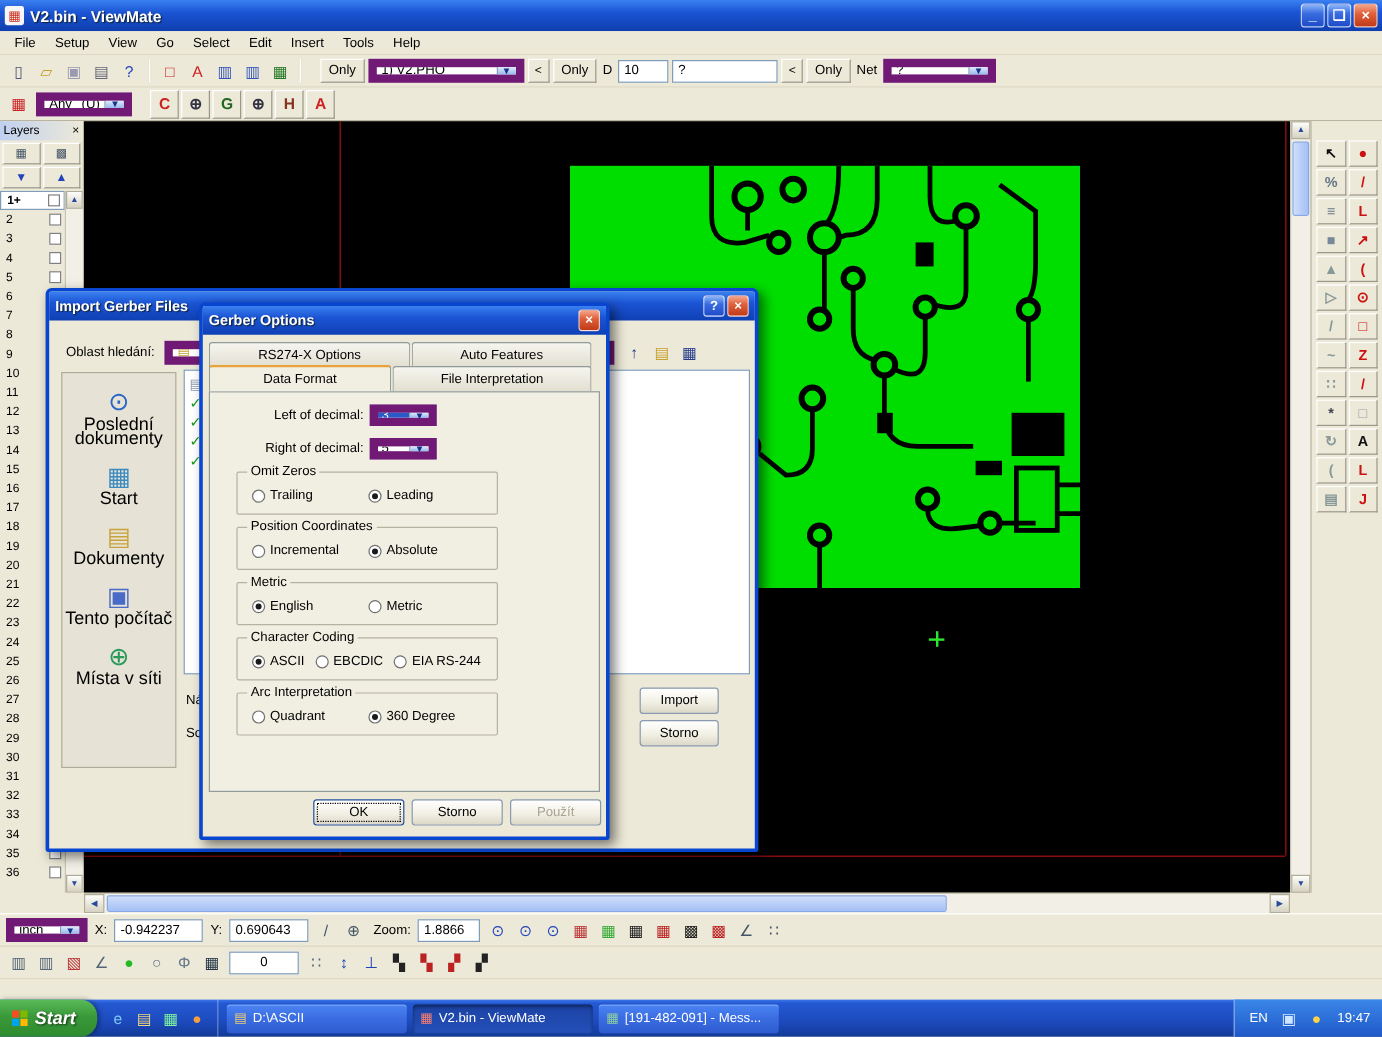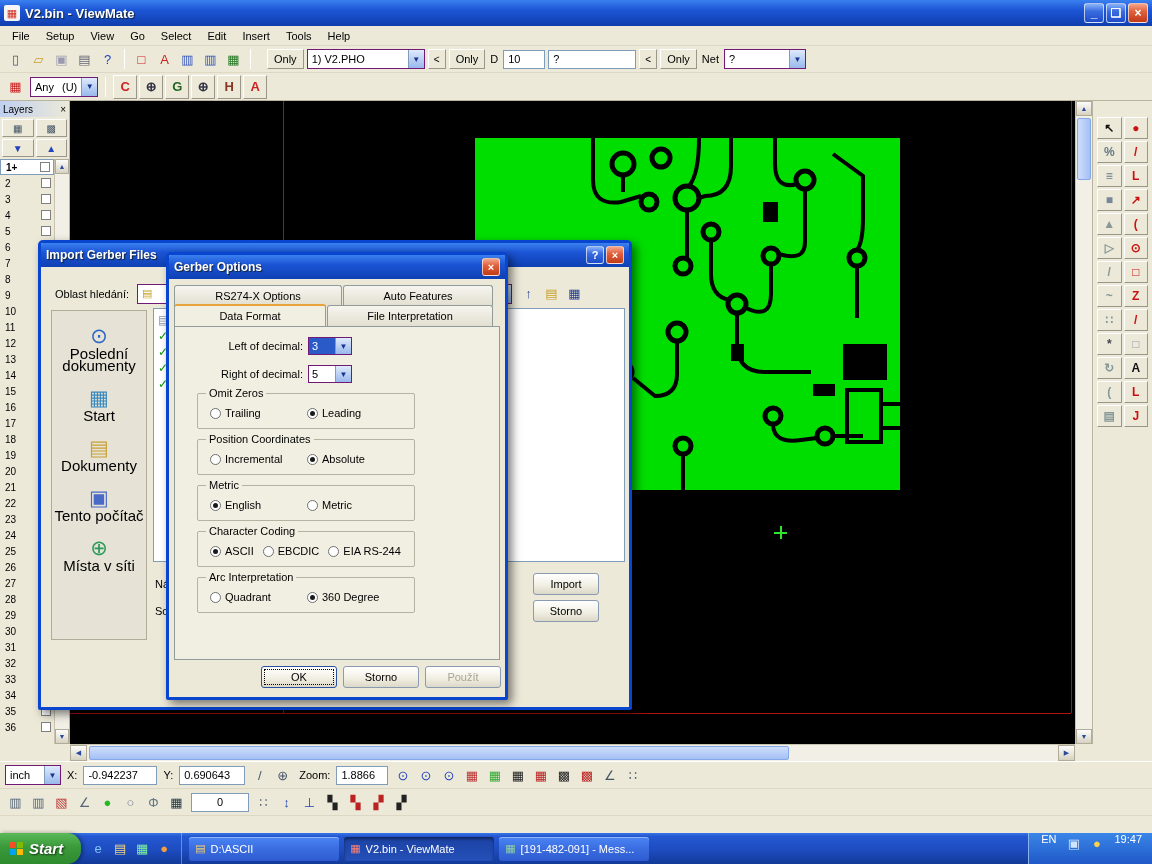--- a/index.html
+++ b/index.html
@@ -24,21 +24,21 @@
 .icons{display:inline-flex;gap:2px;align-items:center}
 .tbicon{width:21px;height:21px;display:inline-flex;align-items:center;justify-content:center;font-size:13px}
 .tbicon.big{width:24px;height:24px;border:1px solid;border-color:#fff #9a968a #9a968a #fff;background:#ece9d8;font-weight:bold}
 .sep{width:1px;height:20px;background:#b8b4a0;border-right:1px solid #fff;margin:0 3px}
 .tbtoggle{height:20px;padding:0 6px;font-size:11px;font-family:inherit;background:#ece9d8;border:1px solid;border-color:#fff #9a968a #9a968a #fff}
 .tbsmall{width:18px;height:20px;font-size:10px;font-family:inherit;background:#ece9d8;border:1px solid;border-color:#fff #9a968a #9a968a #fff}
 .lbl{padding:0 2px}
 .field{display:inline-flex;align-items:center;height:19px;background:#fff;border:1px solid #7f9db9;padding:0 4px;overflow:hidden;white-space:nowrap}
 .w40{width:42px}.w50{width:52px}.w56{width:58px}.w66{width:66px}.w72{width:74px}.w88{width:88px}
 .center{justify-content:center}
-.combo{display:inline-flex;height:20px;border:1px solid #701a75;background:#fff;align-items:stretch}
+.combo{display:inline-flex;height:20px;border:7px solid #701a75;background:#fff;align-items:stretch}
 .combo-val{display:flex;align-items:center;padding:0 4px;white-space:nowrap;overflow:hidden}
 .combo-arrow{width:16px;display:flex;align-items:center;justify-content:center;font-size:8px;color:#16328c;background:linear-gradient(#dfeafc,#98b8ec);border-left:1px solid #7f9db9}
 .ml10{margin-left:10px}
 
 
 #main{position:absolute;top:101px;left:0;width:1152px;height:643px;display:flex}
 .layers-panel{width:70px;background:#ece9d8;border-right:1px solid #b8b4a0;display:flex;flex-direction:column}
 .lp-head{height:16px;display:flex;align-items:center;justify-content:space-between;padding:0 3px;background:linear-gradient(90deg,#c0d0f0,#ece9d8);font-size:10px}
 .lp-tools{display:grid;grid-template-columns:1fr 1fr;gap:2px;padding:2px;}
 .lp-tools .tbicon{width:auto;height:18px;border:1px solid;border-color:#fff #9a968a #9a968a #fff;background:#ece9d8;font-size:10px}
@@ -74,21 +74,21 @@
 .start-btn{display:flex;align-items:center;gap:6px;padding:0 18px 0 10px;background:linear-gradient(180deg,#5aba5a,#3a9a3a 45%,#2e8a2e);border-radius:0 14px 14px 0;color:#fff;font-weight:bold;font-style:italic;font-size:15px;text-shadow:1px 1px 2px #143314;box-shadow:2px 0 4px rgba(0,0,0,.35)}
 .winflag{display:grid;grid-template-columns:6px 6px;grid-template-rows:6px 6px;gap:1px}
 .winflag i:nth-child(1){background:#f25022}.winflag i:nth-child(2){background:#7fba00}
 .winflag i:nth-child(3){background:#00a4ef}.winflag i:nth-child(4){background:#ffb900}
 .quicklaunch{display:flex;align-items:center;gap:4px;padding:0 8px;border-right:1px solid rgba(255,255,255,.35)}
 .quicklaunch .tbicon{width:18px;height:18px;font-size:13px}
 .tasks{flex:1;display:flex;align-items:center;gap:5px;padding:0 7px}
 .task{display:flex;align-items:center;gap:5px;width:150px;height:24px;padding:0 6px;border-radius:3px;color:#fff;background:linear-gradient(180deg,#4a84f4,#3a6ce0 50%,#2e5cd0);box-shadow:inset 0 1px 0 rgba(255,255,255,.4);overflow:hidden;white-space:nowrap}
 .task.active{background:linear-gradient(180deg,#1c42a4,#2450b8);box-shadow:inset 0 2px 3px rgba(0,0,0,.45)}
 .task-lb{overflow:hidden;text-overflow:ellipsis}
-.tray{display:flex;align-items:flex-start;gap:7px;padding:0 10px 0 12px;background:linear-gradient(180deg,#3a86e8,#2058c8);border-left:1px solid #8ab4f0;color:#fff}
+.tray{display:flex;align-items:center;gap:7px;padding:0 10px 0 12px;background:linear-gradient(180deg,#3a86e8,#2058c8);border-left:1px solid #8ab4f0;color:#fff}
 
 
 .xp-window{position:absolute;border:3px solid #0846d0;border-radius:5px 5px 2px 2px;box-shadow:4px 4px 10px rgba(0,0,0,.5);background:#ece9d8}
 .xp-title{height:24px;display:flex;align-items:center;gap:4px;padding:0 5px;border-radius:2px 2px 0 0;background:linear-gradient(180deg,#3a80f0,#1b54d4 40%,#0f40b4)}
 .xp-title-text{color:#fff;font-weight:bold;font-size:12px;flex:1;text-shadow:1px 1px 1px #123}
 #import-dialog{left:38px;top:240px;width:594px;height:470px;z-index:10}
 #gerber-dialog{left:166px;top:252px;width:342px;height:448px;z-index:20}
 .xp-body{position:relative;height:calc(100% - 24px)}
 
 

